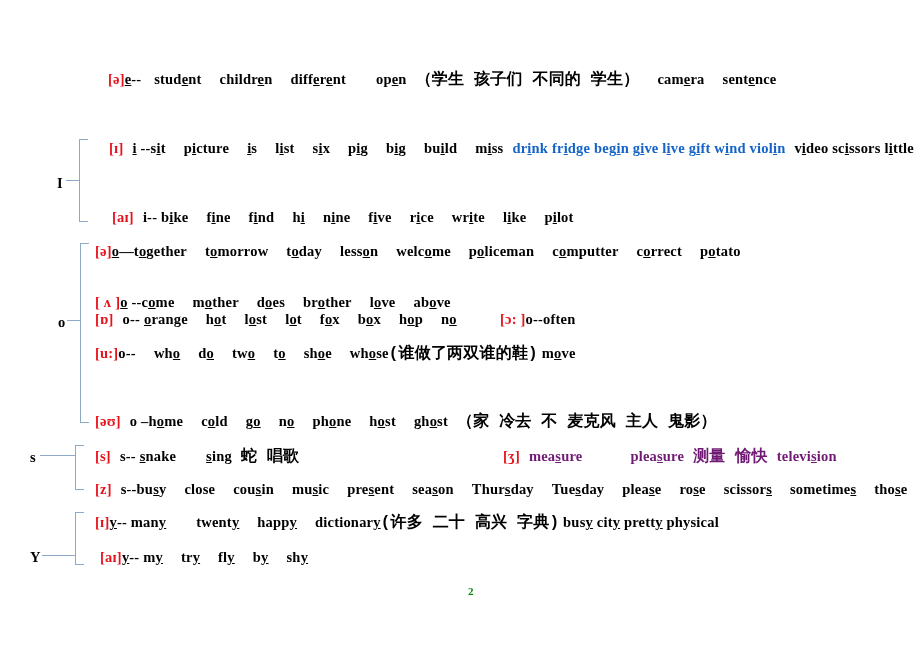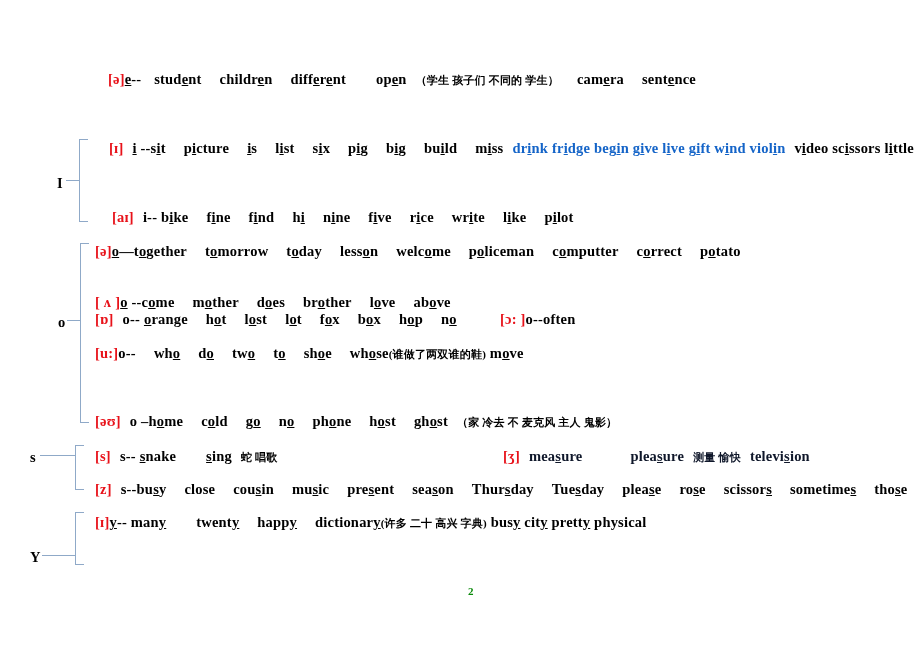--- a/index.html
+++ b/index.html
@@ -29,27 +29,27 @@
     font-weight: bold;
     font-size: 14.5px;
     line-height: 1;
     letter-spacing: .2px;
   }
   .ipa {
     color: #e8121a;
     font-weight: bold;
   }
   .blue { color: #1464c8; }
-  .green { color: #0f172a; }
+  .green { color: #701a75; }
   .black { color: #000000; }
   .u { text-decoration: underline; text-underline-offset: 1px; }
   .cn {
-    font-family: Liberation Serif, serif;
+    font-family: Liberation Mono, monospace;
     font-weight: bold;
-    font-size: 11px;
+    font-size: 16px;
   }
   .sp { display: inline-block; width: 9px; }
   .sp2 { display: inline-block; width: 18px; }
   .sp3 { display: inline-block; width: 30px; }
 
   
   .grpletter {
     position: absolute;
     font-weight: bold;
     font-size: 14.5px;
@@ -145,16 +145,19 @@
   </div>
 
   <div class="grpletter" style="left:30px; top:549px;">Y</div>
   <div class="brk-arm" style="left:42px; top:555px; width:33px;"></div>
   <div class="brk" style="left:75px; top:512px; width:9px; height:53px;"></div>
 
   <div class="ln" style="left:95px; top:515px;">
     <span class="ipa">[ɪ]</span><span class="black"><span class="u">y</span>-- man<span class="u">y</span></span><span class="sp3"></span><span class="black">twent<span class="u">y</span><span class="sp2"></span>happ<span class="u">y</span><span class="sp2"></span>dictionar<span class="u">y</span></span><span class="cn">(许多 二十 高兴 字典)</span><span class="black"> bus<span class="u">y</span> cit<span class="u">y</span> prett<span class="u">y</span> physical</span>
   </div>
 
+  <div class="ln" style="left:100px; top:550px;">
+    <span class="ipa">[aɪ]</span><span class="black"><span class="u">y</span>-- m<span class="u">y</span></span><span class="sp2"></span><span class="black">tr<span class="u">y</span><span class="sp2"></span>fl<span class="u">y</span><span class="sp2"></span>b<span class="u">y</span><span class="sp2"></span>sh<span class="u">y</span></span>
+  </div>
 
   <div class="pagenum" style="left:468px; top:585px;">2</div>
 
 </div>
 
 </body></html>

